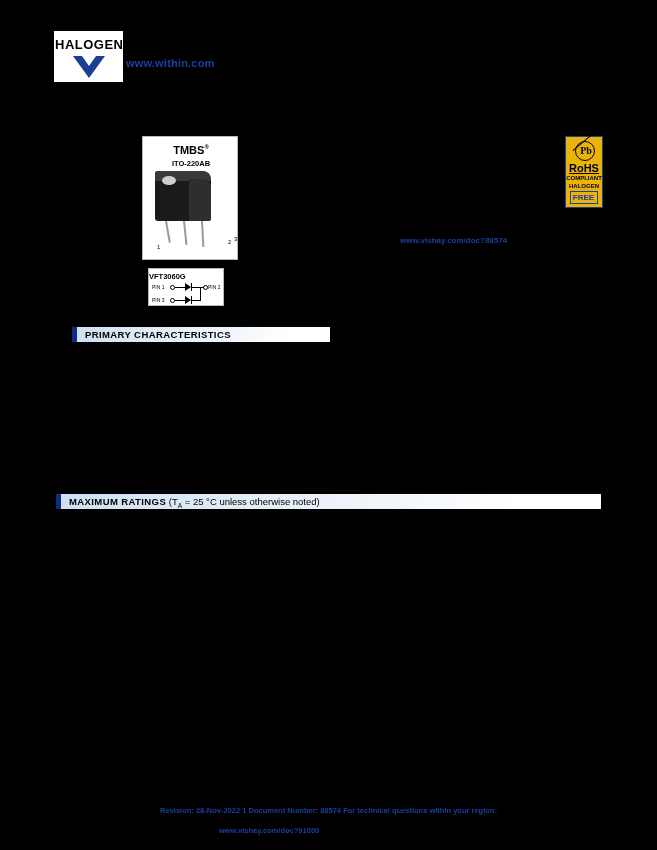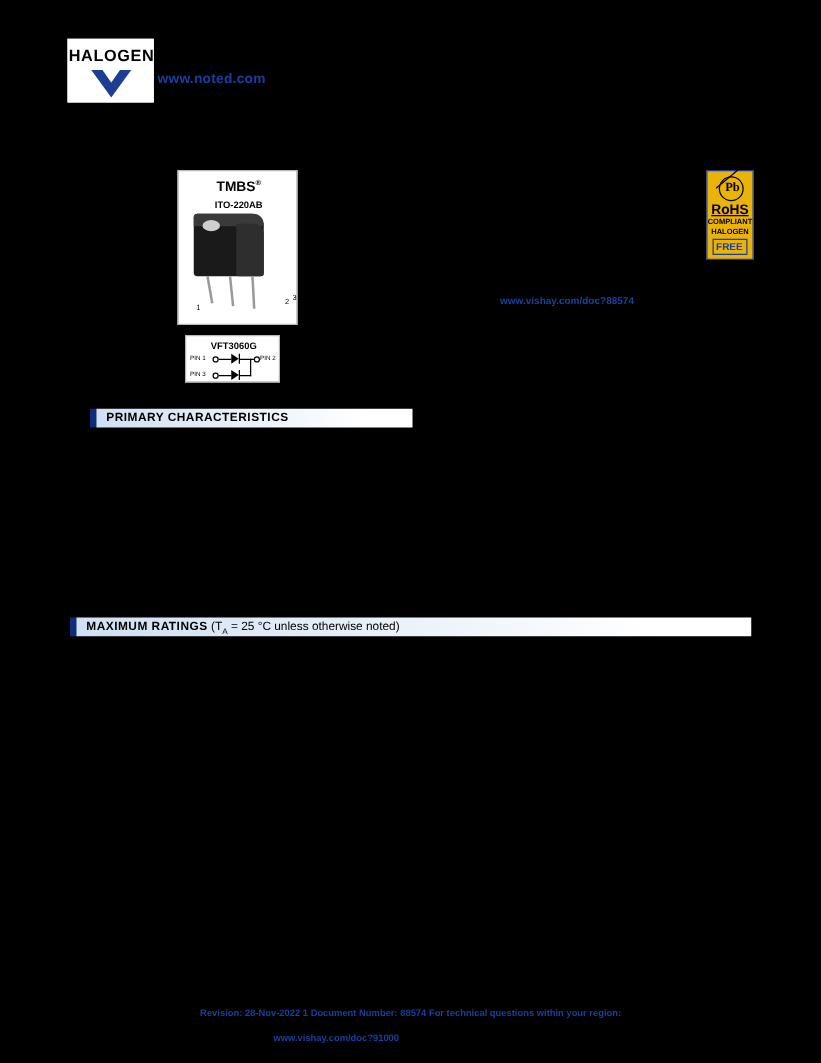--- a/index.html
+++ b/index.html
@@ -171,21 +171,20 @@
     height: 38px;
     background: #ffffff;
     border: 1px solid #b9b9b9;
     box-sizing: border-box;
   }
   .schem-title {
     position: absolute;
     left: 0;
     top: 3px;
     width: 76px;
-    text-align: center;
     font-size: 7.5px;
     font-weight: bold;
     color: #000000;
   }
   .schem-label {
     position: absolute;
     font-size: 5px;
     color: #000000;
   }
   .wire {
@@ -373,21 +372,21 @@
 </head>
 <body>
 
 <div class="page">
 
   <div class="logo-box">
     <div class="logo-wordmark"><span>HALOGEN</span><span class="logo-reg">®</span></div>
     <div class="logo-tri"></div>
     <div class="logo-tri-inner"></div>
   </div>
-  <div class="logo-url">www.noted.com</div>
+  <div class="logo-url">www.within.com</div>
 
   <div class="pkg-box">
     <div class="pkg-title"><span>TMBS</span><sup>®</sup></div>
     <div class="pkg-sub">ITO-220AB</div>
     <div class="pkg-body"></div>
     <div class="pkg-body-top"></div>
     <div class="pkg-hole"></div>
     <div class="pkg-shade"></div>
 
     <div class="pin" style="left:22px; top:84px; height:22px; transform:rotate(-10deg); transform-origin: top center;"></div>

